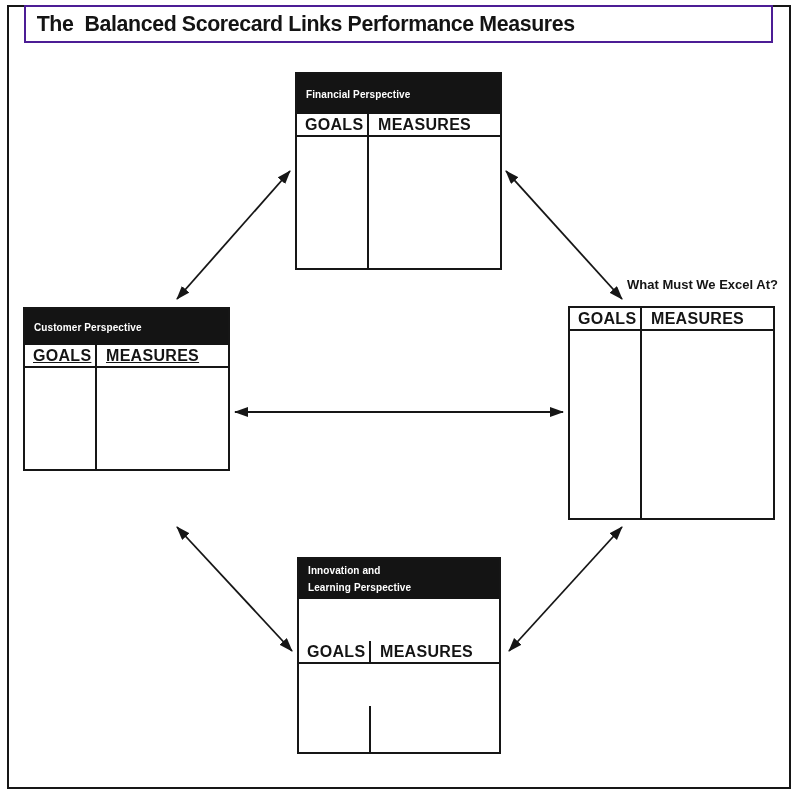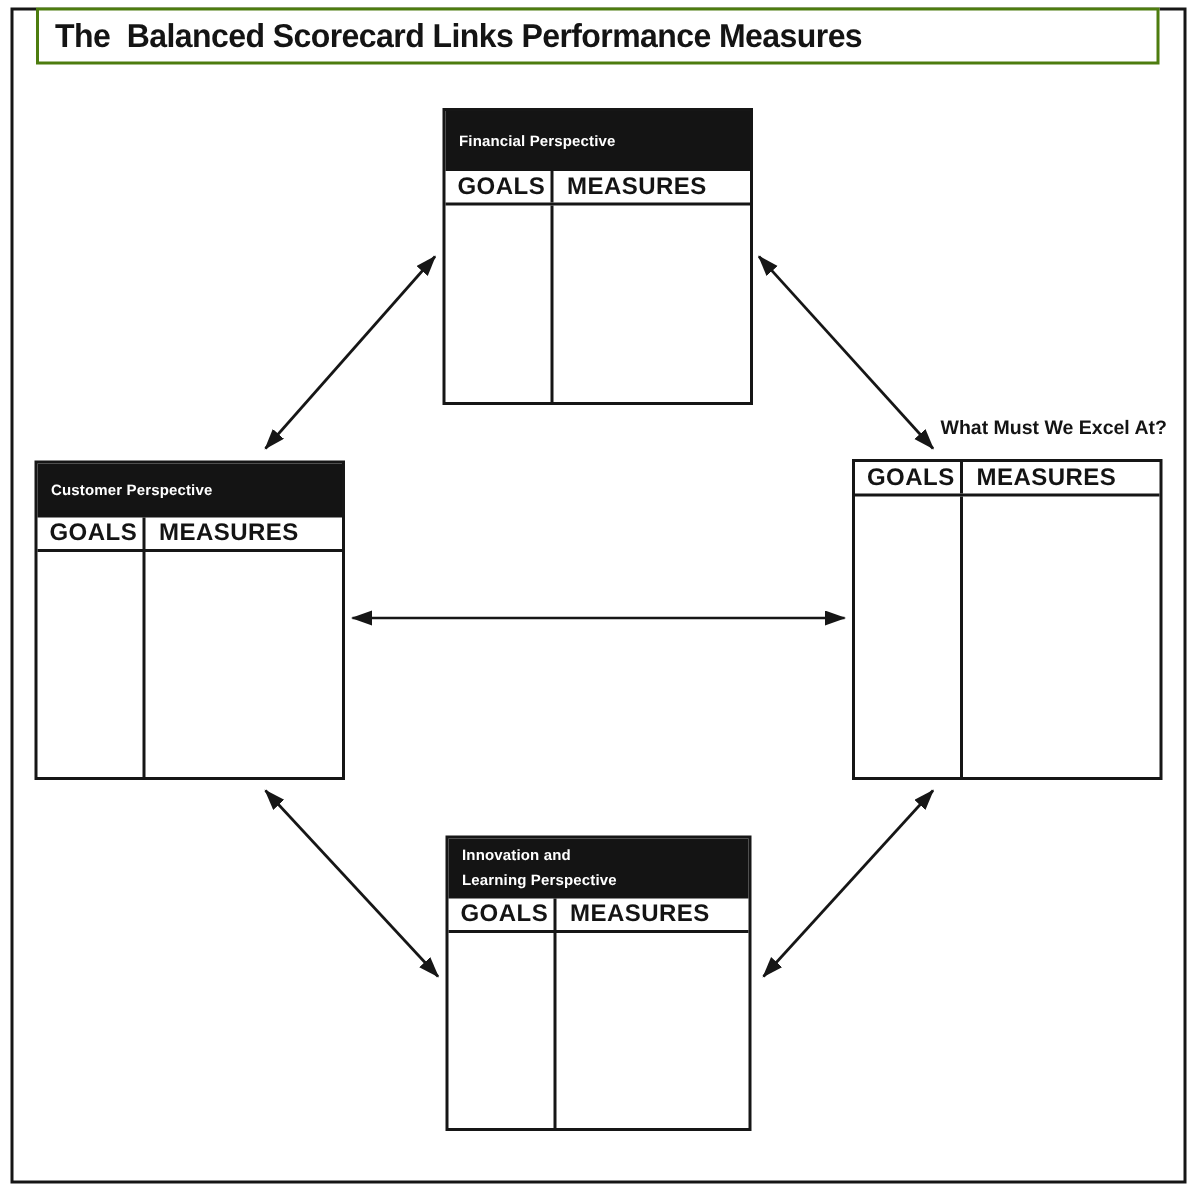--- a/index.html
+++ b/index.html
@@ -27,21 +27,21 @@
     height: 784px;
     border: 2px solid #161616;
   }
 
   .title-bar {
     position: absolute;
     left: 24px;
     top: 5px;
     width: 749px;
     height: 38px;
-    border: 2px solid #4d7c0f;
+    border: 2px solid #4c1d95;
     background: #ffffff;
     display: flex;
     align-items: center;
     z-index: 3;
   }
   .title-bar .title-text {
     font-size: 22px;
     font-weight: bold;
     letter-spacing: -0.4px;
     padding-left: 11px;
@@ -52,23 +52,23 @@
 
   .box {
     position: absolute;
     border: 2px solid #161616;
     background: #ffffff;
     display: flex;
     flex-direction: column;
     z-index: 2;
   }
   .box-financial  { left: 295px; top: 72px;  width: 207px; height: 198px; }
-  .box-customer   { left: 23px;  top: 307px; width: 207px; height: 213px; }
+  .box-customer   { left: 23px;  top: 307px; width: 207px; height: 164px; text-decoration: underline; }
   .box-internal   { left: 568px; top: 306px; width: 207px; height: 214px; }
-  .box-innovation { left: 297px; top: 557px; width: 204px; height: 197px; }
+  .box-innovation { left: 297px; top: 557px; width: 204px; height: 197px; gap: 42px; }
 
   .box-header {
     background: #141414;
     color: #ffffff;
     font-weight: bold;
     font-size: 10px;
     line-height: 17px;
     display: flex;
     align-items: center;
     padding: 2px 6px 2px 9px;

